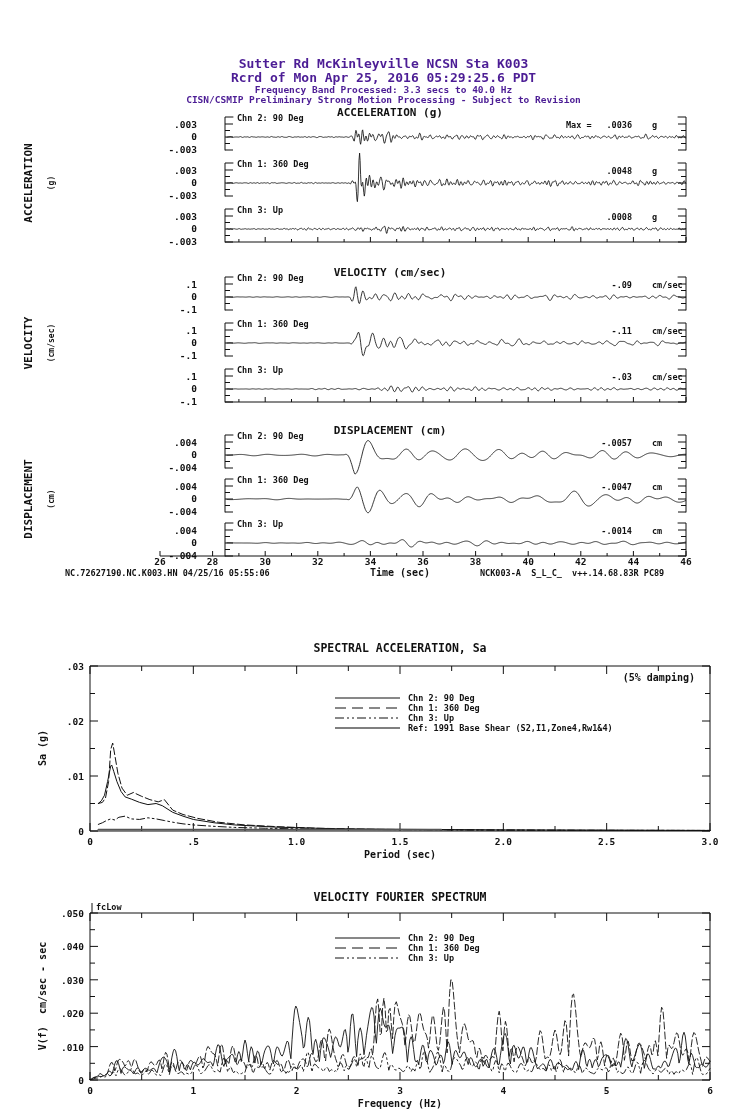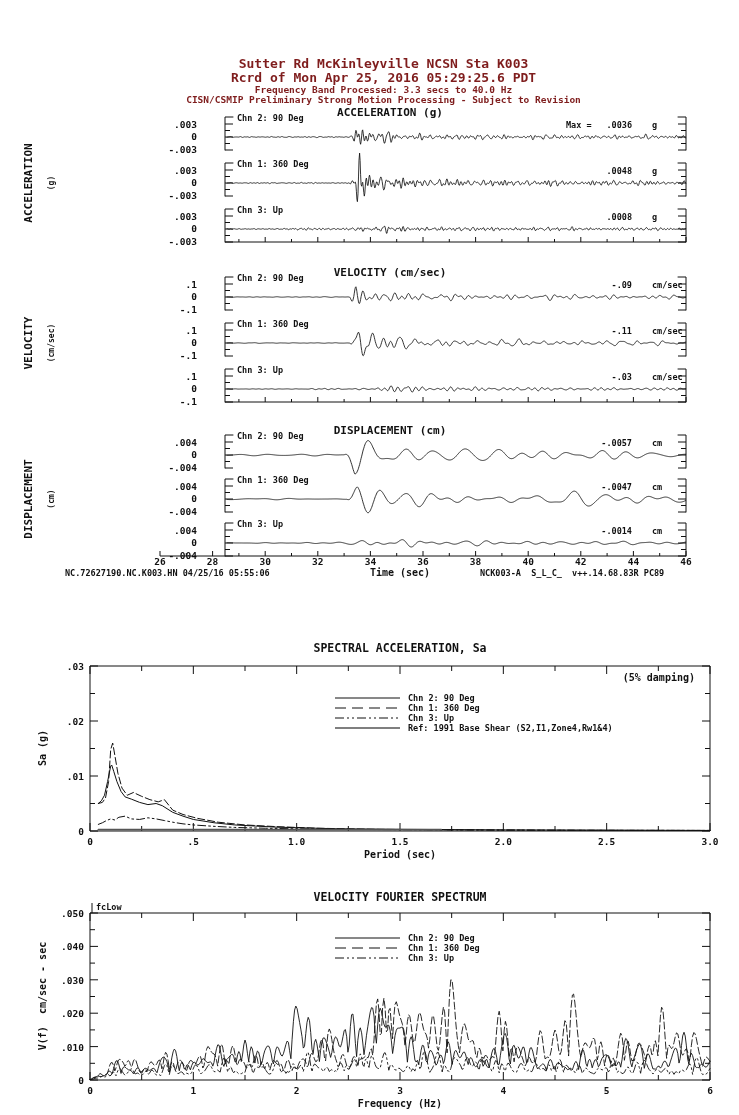--- a/index.html
+++ b/index.html
@@ -1,17 +1,17 @@
 <!DOCTYPE html>
 <html><head>
 <meta charset="utf-8">
 <style>
   html,body{margin:0;padding:0;background:#e8e8e8;}
   .page{position:relative;width:739px;height:1115px;background:#ffffff;margin:0 auto;
-        font-family:"DejaVu Sans Mono", monospace;color:#7f1d1d;overflow:hidden;}
+        font-family:"DejaVu Sans Mono", monospace;color:#4c1d95;overflow:hidden;}
   .hdr{position:absolute;left:14px;top:57px;width:739px;text-align:center;line-height:1.05;}
   .hdr .h1{font-size:13px;font-weight:700;letter-spacing:0;}
   .hdr .h2{font-size:13px;font-weight:700;}
   .hdr .h3{font-size:9.5px;font-weight:700;margin-top:1px;}
   .hdr .h4{font-size:9.5px;font-weight:700;}
   svg{position:absolute;left:0;top:0;}
   svg text{white-space:pre;fill:#111;font-family:"DejaVu Sans Mono", monospace;}
 </style>
 </head>
 <body>

